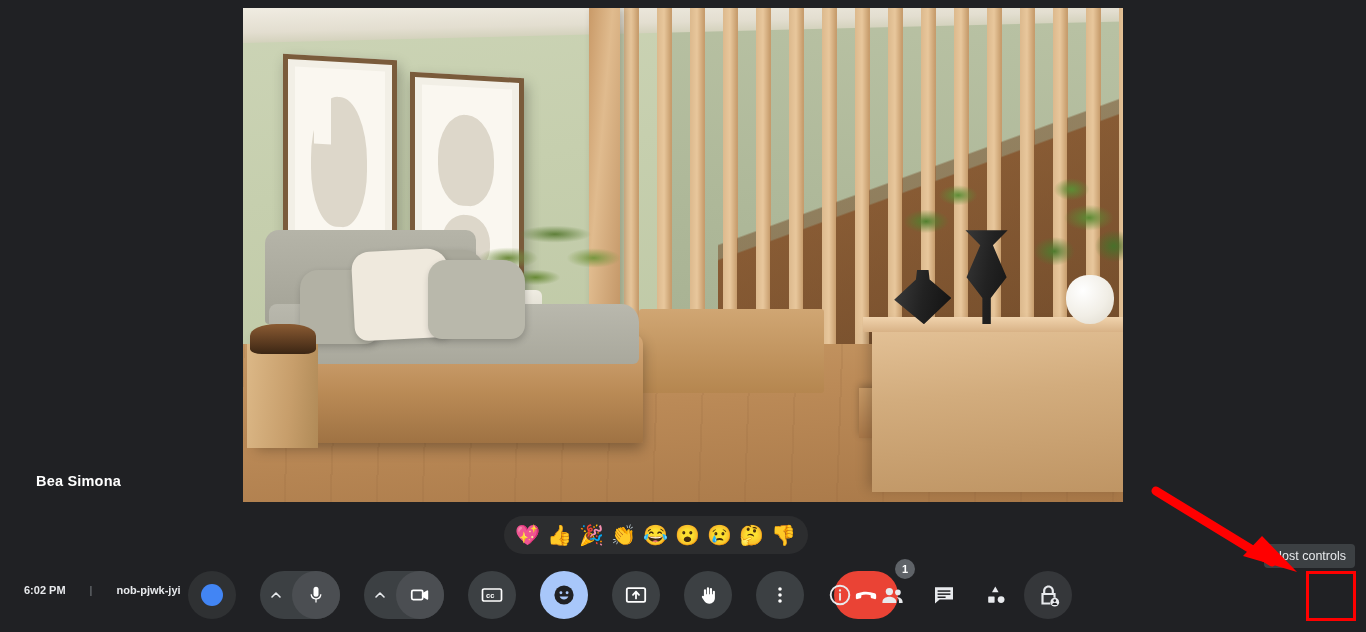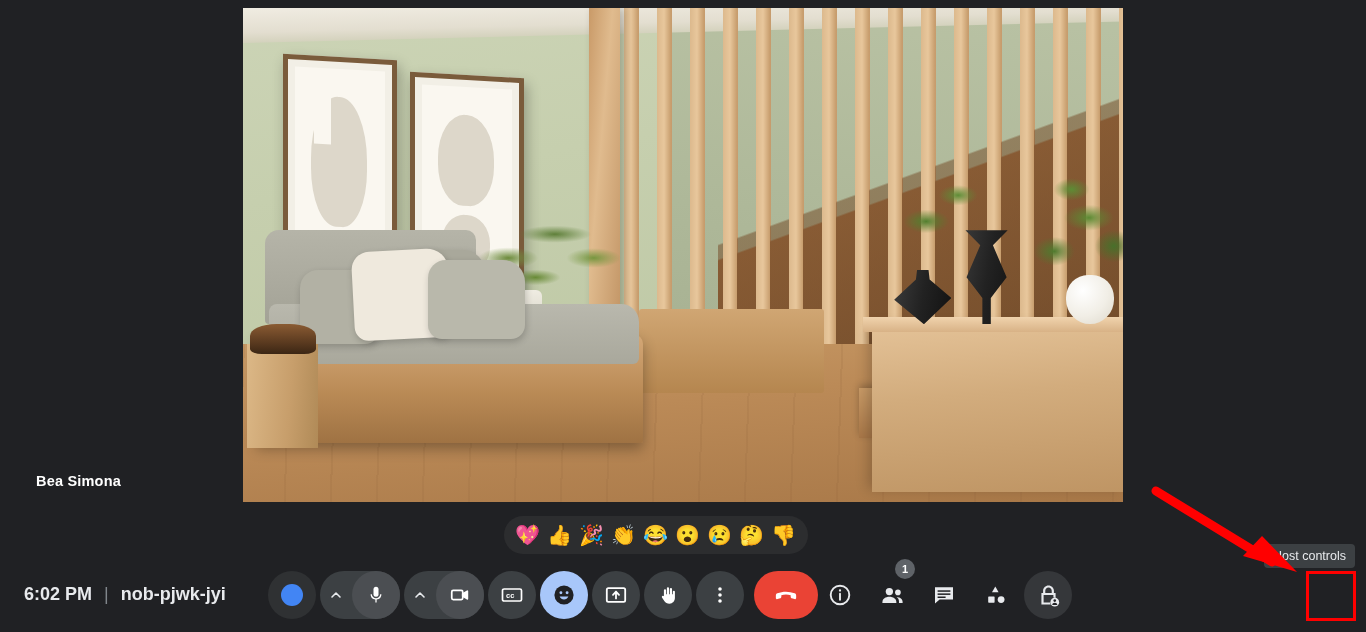--- a/index.html
+++ b/index.html
@@ -224,28 +224,28 @@
     height: 38px; display: flex; align-items: center; gap: 4px;
     padding: 0 10px; background: #2c2d2f; border-radius: 19px;
   }
   .reaction { font-size: 20px; line-height: 1; cursor: pointer;
     width: 28px; height: 28px; display: flex; align-items: center; justify-content: center;
     border-radius: 50%; }
 
   
   .meeting-info {
     position: absolute; left: 24px; top: 584px;
-    color: #e8eaed; font-size: 18px; font-weight: bold;
-    display: flex; align-items: center; gap: 12px;
+    color: #e8eaed; font-size: 11px; font-weight: bold;
+    display: flex; align-items: center; gap: 24px;
   }
   .meeting-info .divider { color: #80868b; font-weight: normal; }
 
   .controls {
     position: absolute; left: 0; right: 0; top: 571px;
-    display: flex; justify-content: center; align-items: flex-start; gap: 4px;
+    display: flex; justify-content: center; align-items: flex-start; gap: 24px;
   }
   .ctl {
     width: 48px; height: 48px; border-radius: 50%;
     background: #3c4043; display: flex; align-items: center; justify-content: center;
     cursor: pointer; border: none; color: #fff; flex: 0 0 auto;
   }
   .ctl.blue-dot { background: #2f3133; }
   .ctl.active { background: #a8c7fa; color: #202124; }
   .ctl.hangup {
     width: 64px; height: 48px; border-radius: 24px; background: #ea4335; margin-left: 6px;

